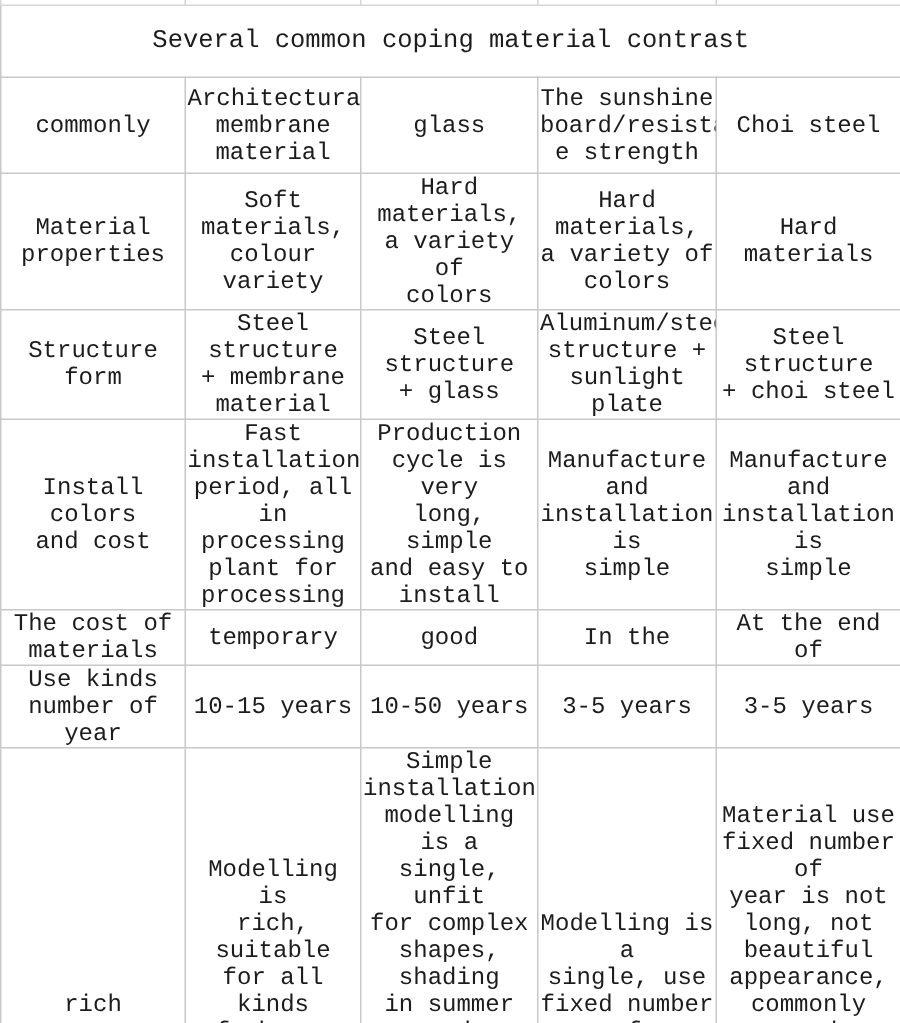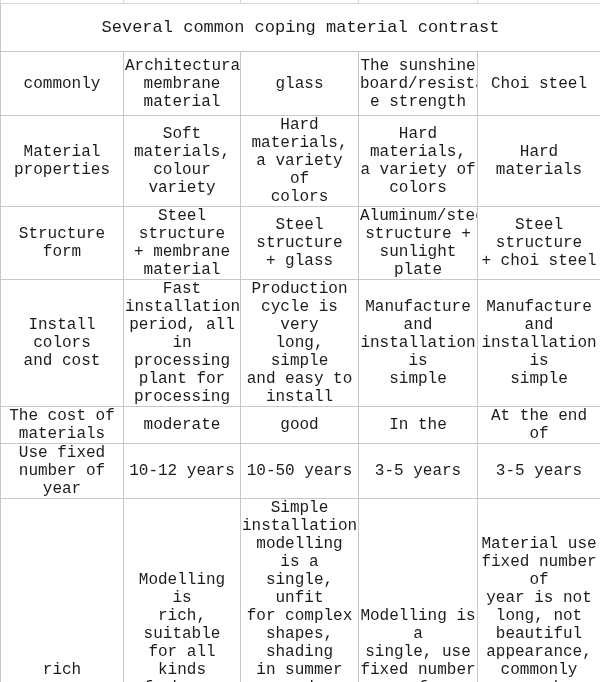--- a/index.html
+++ b/index.html
@@ -125,30 +125,30 @@
 installation is
 simple</td>
       <td>Manufacture and
 installation is
 simple</td>
     </tr>
 
     <tr style="height:24px">
       <td>The cost of
 materials</td>
-      <td>moderate</td>
+      <td>temporary</td>
       <td>good</td>
       <td>In the</td>
       <td>At the end of</td>
     </tr>
 
     <tr style="height:48px">
-      <td>Use fixed
+      <td>Use kinds
 number of year</td>
-      <td>10-12 years</td>
+      <td>10-15 years</td>
       <td>10-50 years</td>
       <td>3-5 years</td>
       <td>3-5 years</td>
     </tr>
 
     <tr style="height:216px">
       <td>rich</td>
       <td>Modelling is
 rich, suitable
 for all kinds

